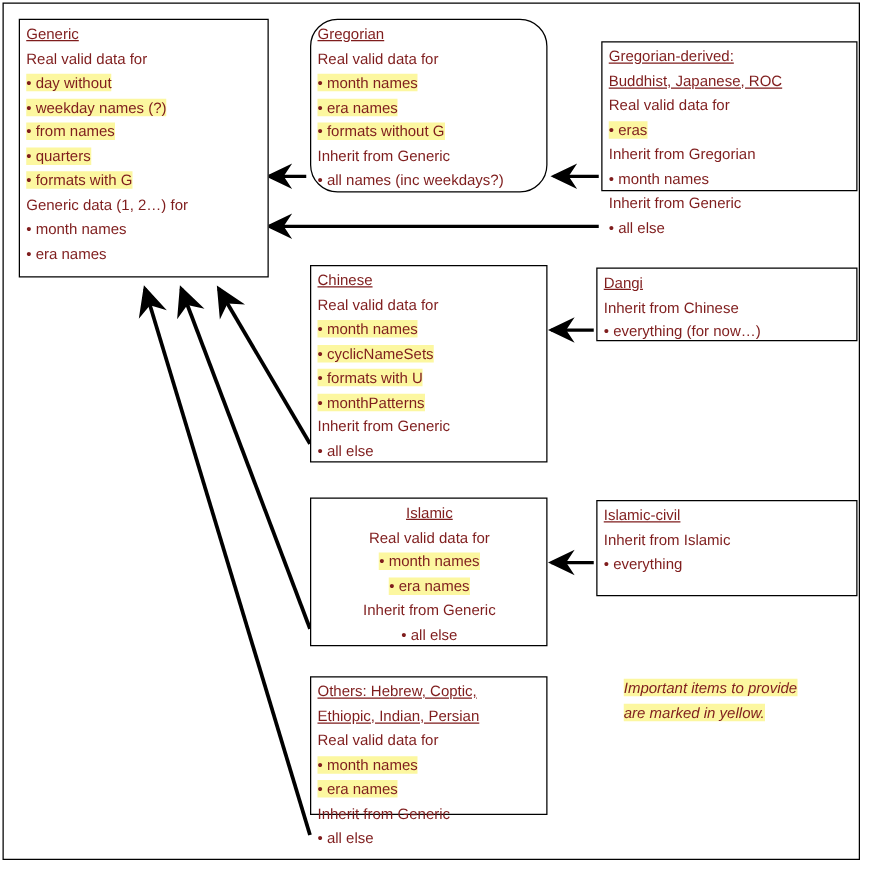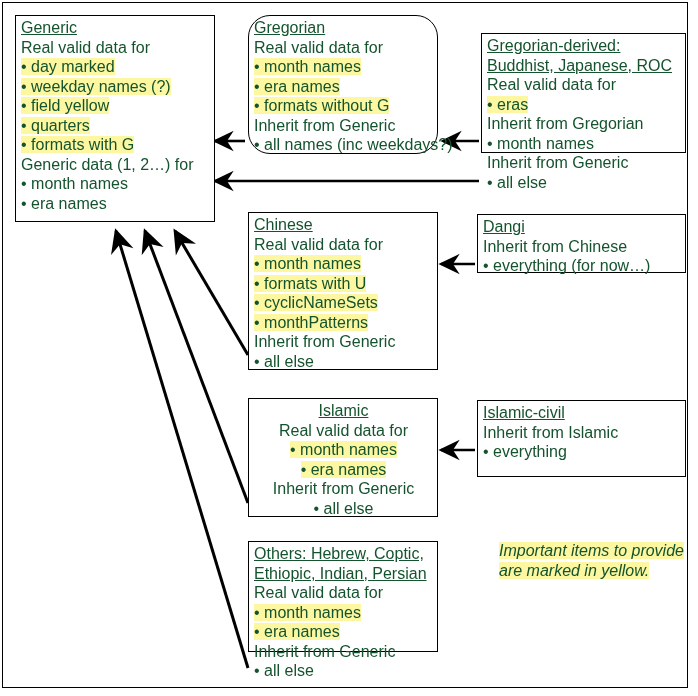--- a/index.html
+++ b/index.html
@@ -3,21 +3,21 @@
 <meta charset="utf-8">
 <style>
   html,body{margin:0;padding:0;background:#ffffff;}
   body{width:698px;height:696px;overflow:hidden;
        font-family:"Liberation Sans","DejaVu Sans",sans-serif;}
   #frame{position:absolute;left:2px;top:2px;width:686px;height:686px;
          border:1px solid #000;box-sizing:border-box;background:#fff;}
   .box{position:absolute;border:1px solid #000;box-sizing:border-box;
        background:#fff;z-index:3;}
   .lines{padding:2px 4px 2px 5px;}
-  .ln{font-size:16px;line-height:19.5px;color:#14532d;white-space:nowrap;}
+  .ln{font-size:12px;line-height:19.5px;color:#7f1d1d;white-space:nowrap;}
   .ln.hdr{text-decoration:underline;}
   .ln .hl{background:#fcf7a0;}
   .note{position:absolute;z-index:3;}
   .note .ln{white-space:nowrap;}
   svg#arrows{position:absolute;left:0;top:0;width:698px;height:696px;z-index:2;
              pointer-events:none;}
 </style>
 </head>
 <body>
 
@@ -60,23 +60,23 @@
 
     <g>
       <line x1="245" y1="665" x2="113" y2="228" stroke="#000" stroke-width="3" marker-end="url(#ah)"></line>
     </g>
   </svg>
 
   <div class="box" style="left:12px;top:12px;width:200px;height:207px;">
     <div class="lines">
       <div class="ln hdr">Generic</div>
       <div class="ln"><span>Real valid data for</span></div>
-      <div class="ln"><span class="hl">• day marked</span></div>
+      <div class="ln"><span class="hl">• day without</span></div>
       <div class="ln"><span class="hl">• weekday names (?)</span></div>
-      <div class="ln"><span class="hl">• field yellow</span></div>
+      <div class="ln"><span class="hl">• from names</span></div>
       <div class="ln"><span class="hl">• quarters</span></div>
       <div class="ln"><span class="hl">• formats with G</span></div>
       <div class="ln"><span>Generic data (1, 2…) for</span></div>
       <div class="ln"><span>• month names</span></div>
       <div class="ln"><span>• era names</span></div>
     </div>
   </div>
 
   <div class="box" style="left:245px;top:12px;width:190px;height:139px;border-radius:22px;">
     <div class="lines">
@@ -101,22 +101,22 @@
       <div class="ln"><span>Inherit from Generic</span></div>
       <div class="ln"><span>• all else</span></div>
     </div>
   </div>
 
   <div class="box" style="left:245px;top:209px;width:190px;height:158px;">
     <div class="lines">
       <div class="ln hdr">Chinese</div>
       <div class="ln"><span>Real valid data for</span></div>
       <div class="ln"><span class="hl">• month names</span></div>
+      <div class="ln"><span class="hl">• cyclicNameSets</span></div>
       <div class="ln"><span class="hl">• formats with U</span></div>
-      <div class="ln"><span class="hl">• cyclicNameSets</span></div>
       <div class="ln"><span class="hl">• monthPatterns</span></div>
       <div class="ln"><span>Inherit from Generic</span></div>
       <div class="ln"><span>• all else</span></div>
     </div>
   </div>
 
   <div class="box" style="left:474px;top:211px;width:209px;height:59px;">
     <div class="lines">
       <div class="ln hdr">Dangi</div>
       <div class="ln"><span>Inherit from Chinese</span></div>

